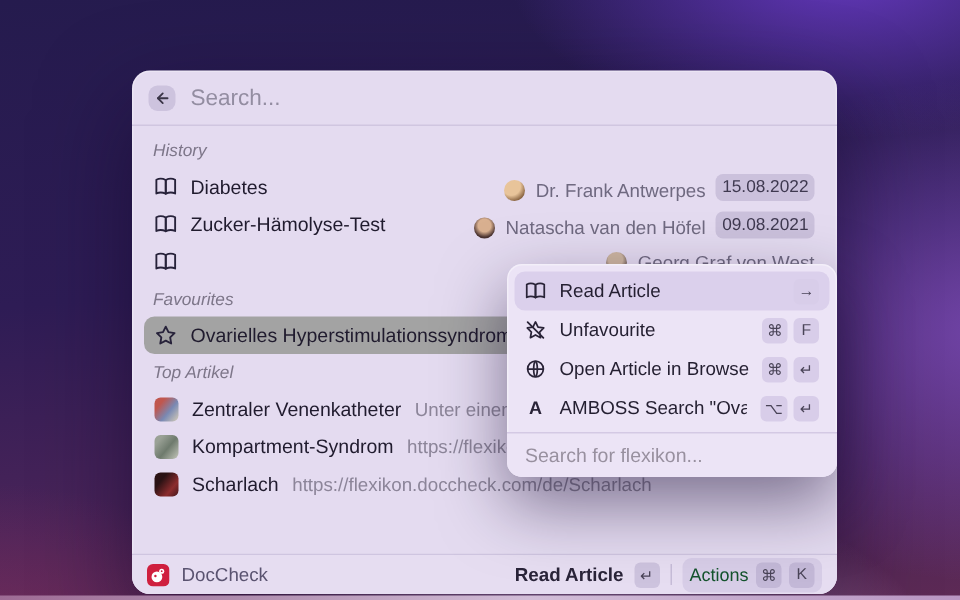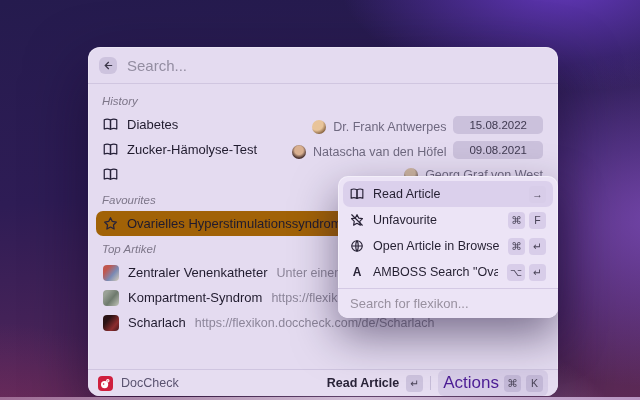--- a/index.html
+++ b/index.html
@@ -28,51 +28,51 @@
   .searchbar{ height:37px; display:flex; align-items:center; gap:10px; padding:0 11px;
     border-bottom:1px solid #d0c6e0; }
   .back-btn{ width:18px; height:17px; border-radius:6px; background:#cdc3de;
     display:flex; align-items:center; justify-content:center; color:#3a3547; flex:0 0 auto; }
   .search-placeholder{ color:#938da1; font-size:15px; }
 
   .list{ padding:4px 8px 0; }
   .section-label{ font-size:11.5px; color:#7d7689; margin:7px 6px 5px; font-weight:500;font-style:italic; }
   .row{ height:25px; display:flex; align-items:center; gap:9px; padding:0 7px;
     border-radius:7px; }
-  .row.selected{ background:#a16207; }
+  .row.selected{ background:#a3a3a3; }
   .row-icon{ width:15px; height:15px; color:#27223a; flex:0 0 auto; display:flex; align-items:center; }
   .row-title{ font-size:13px; color:#201b2e; font-weight:500; white-space:nowrap; }
   .row-sub{ font-size:12.5px; color:#8c8599; white-space:nowrap; overflow:hidden;
     text-overflow:clip; flex:1 1 auto; }
   .row-right{ margin-left:auto; display:flex; align-items:flex-end; gap:7px; flex:0 0 auto; }
   .avatar{ width:14px; height:14px; border-radius:50%; flex:0 0 auto; }
   .av1{ background:radial-gradient(circle at 35% 30%, #e8c49a 45%, #8a6542 75%); }
   .av2{ background:radial-gradient(circle at 50% 38%, #d9b090 38%, #4a3330 70%); }
   .av3{ background:radial-gradient(circle at 45% 35%, #cdb6a0 40%, #6a5a55 75%); }
   .author{ font-size:12.5px; color:#6f6980; white-space:nowrap; }
   .date-badge{ background:#cbc1dc; color:#3f3950; border-radius:5px;
-    font-size:11.5px; padding:3px 16px; }
+    font-size:11.5px; padding:3px 4px; }
   .thumb{ width:16px; height:16px; border-radius:4px; flex:0 0 auto; }
   .th1{ background:linear-gradient(130deg,#c0564e 25%,#7989b4 60%,#d7cdb8 100%); }
   .th2{ background:linear-gradient(130deg,#9aa196 20%,#6e7a6d 55%,#c3c6ba 100%); }
   .th3{ background:linear-gradient(130deg,#2a1214 30%,#8c2c2e 70%,#45181c 100%); }
 
   .footer{ position:absolute; left:0; right:0; bottom:0; height:27px;
     border-top:1px solid #cfc5e0; border-radius:0 0 12px 12px; background:#e6ddf1;
     display:flex; align-items:center; gap:8px; padding:0 10px; }
   .dc-logo{ width:15px; height:15px; border-radius:4px; flex:0 0 auto; }
   .app-name{ font-size:12.5px; color:#5a5370; }
   .footer-right{ margin-left:auto; display:flex; align-items:center; gap:7px; }
   .primary-label{ font-size:12.5px; font-weight:700; color:#2a2439; }
   .key{ min-width:17px; height:17px; padding:0 3px; border-radius:4px; background:#cdc3de;
     color:#4a4458; font-size:10.5px; display:flex; align-items:center; justify-content:center; }
   .foot-divider{ width:1px; height:14px; background:#c6bcd8; }
   .actions-group{ display:flex; align-items:center; gap:5px; background:#d7cde7;
     border-radius:6px; padding:3px 5px; }
-  .actions-label{ font-size:17px; color:#4c1d95; }
+  .actions-label{ font-size:12px; color:#14532d; }
   .actions-group .key{ background:#c3b8d7; }
 
   
   .popup{
     position:absolute; left:338px; top:176px; width:220px; height:142px;
     background:#ece4f6; border-radius:10px; overflow:hidden;
     box-shadow:0 18px 44px rgba(22,10,48,.5), inset 0 0 0 1px rgba(255,255,255,.4);
   }
   .popup-items{ padding:5px 5px 0; }
   .menu-item{ height:26px; display:flex; align-items:center; gap:9px; padding:0 7px;

